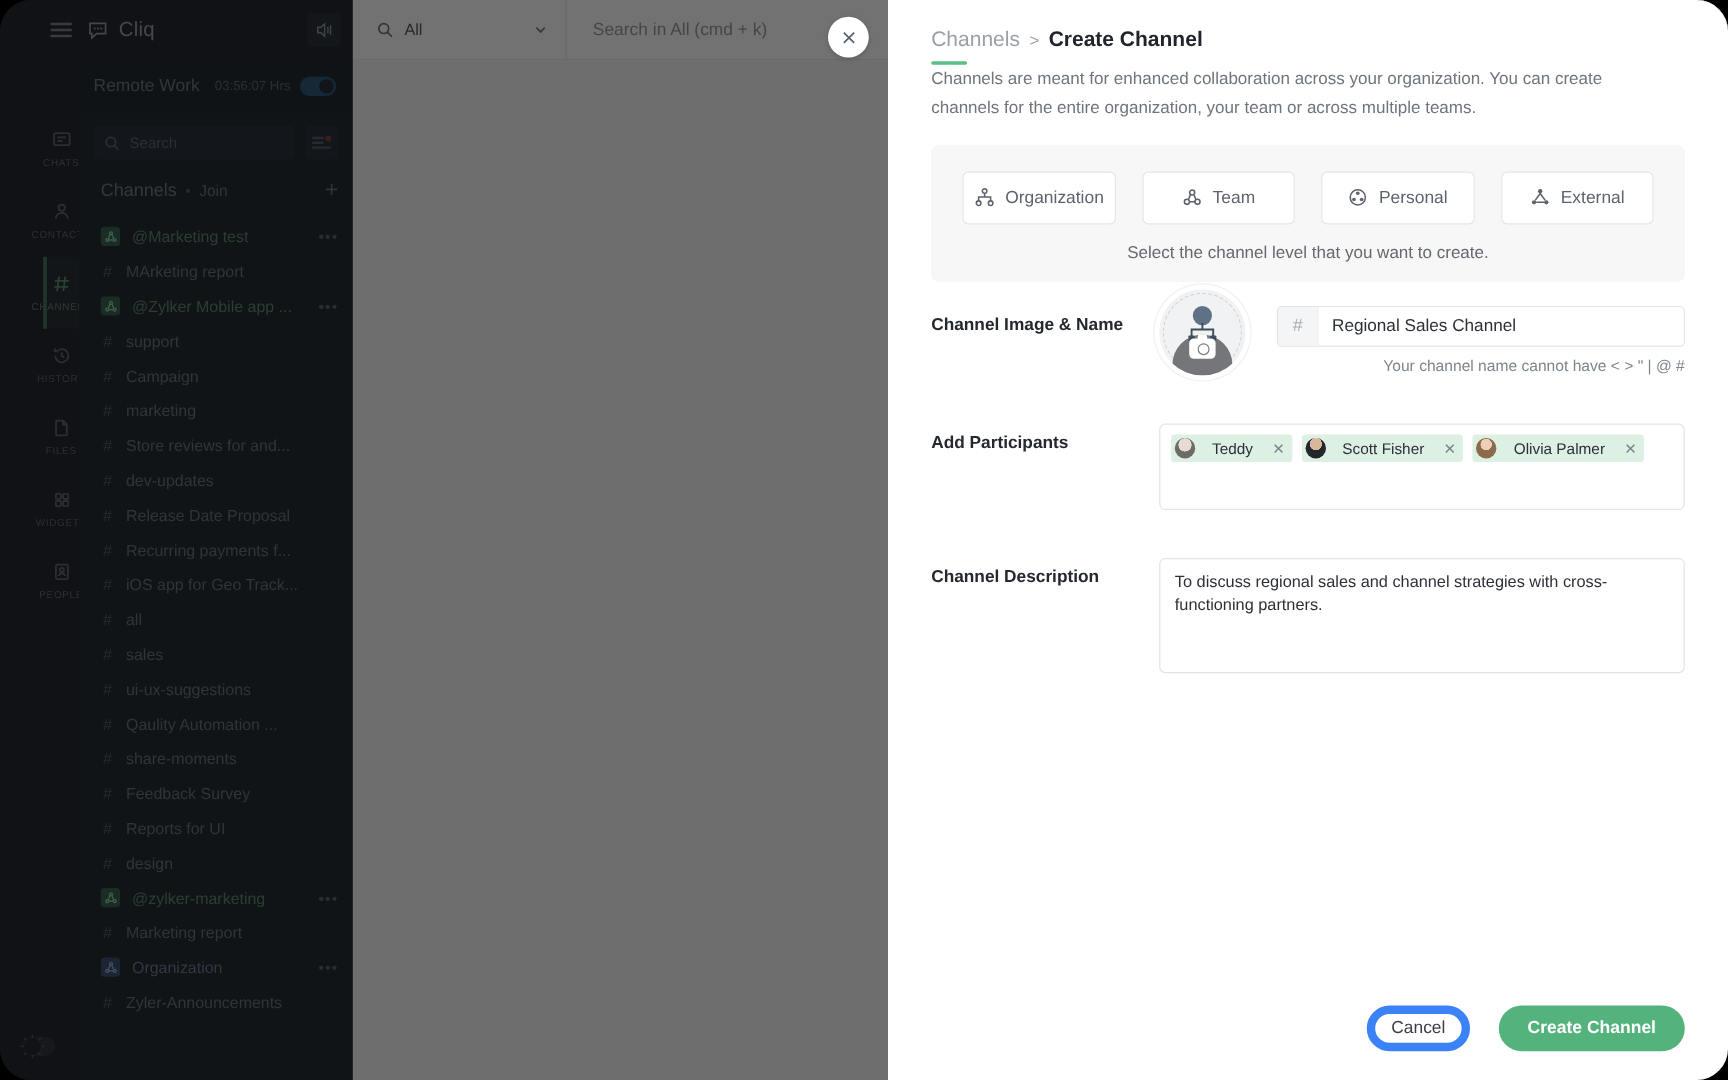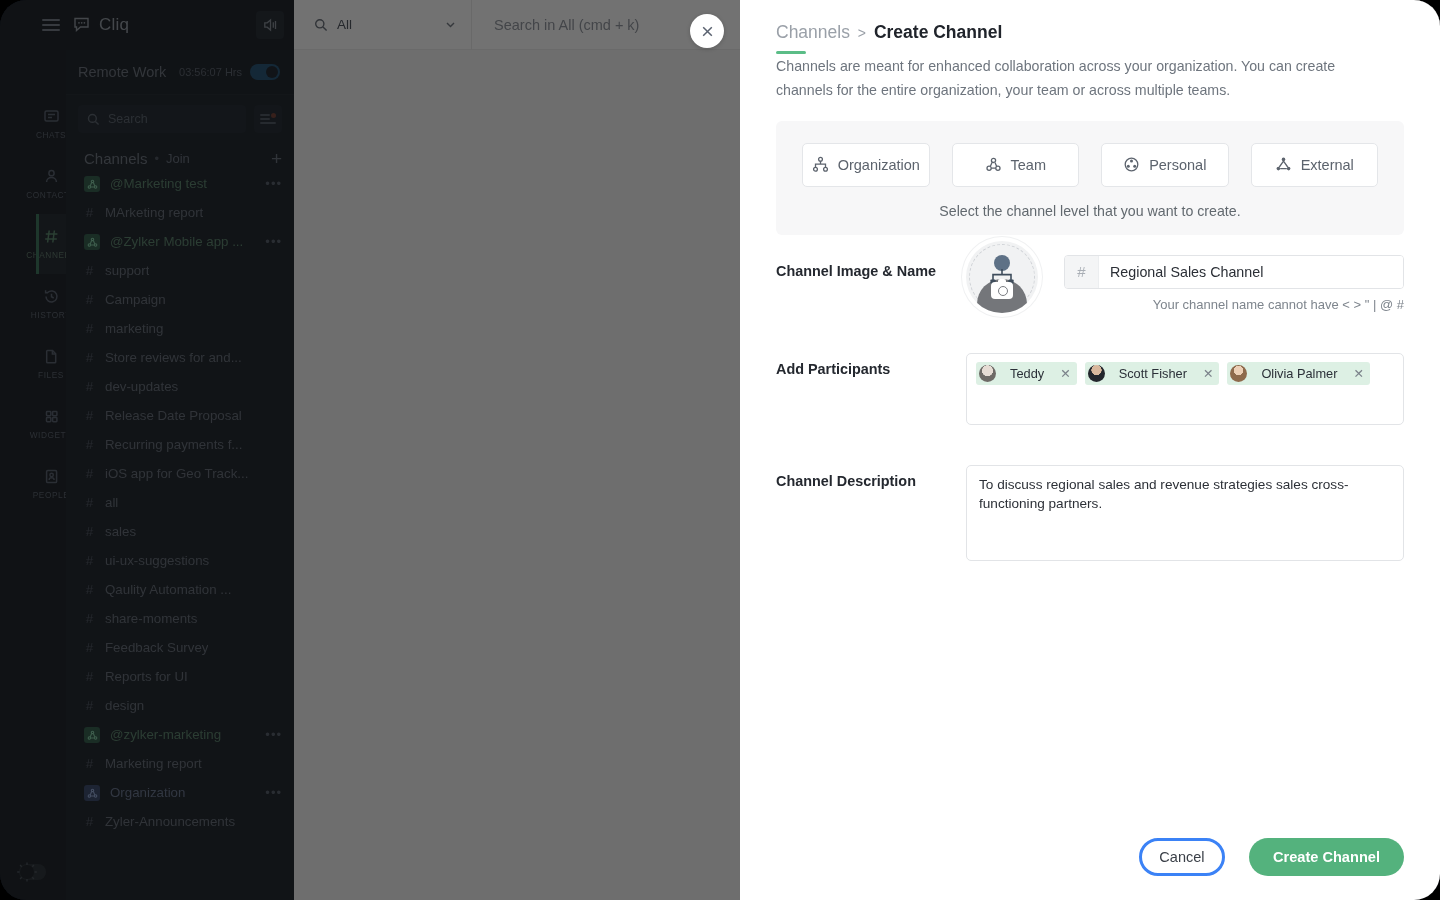--- a/index.html
+++ b/index.html
@@ -54,21 +54,21 @@
 
   
   .sidepanel {
     width: 228px; flex: 0 0 228px; background: #0e141c;
     display: flex; flex-direction: column; position: relative;
   }
   .panel-head {
     height: 50px; background: #0b1017; display:flex; align-items:center;
     padding-left: 6px; gap: 8px;
   }
-  .cliq-logo { display:flex; align-items:flex-start; gap:8px; color:#8a929c; }
+  .cliq-logo { display:flex; align-items:center; gap:8px; color:#8a929c; }
   .cliq-logo .lt { font-size: 17px; color:#8d959f; letter-spacing:.2px;}
   .speaker-btn {
     margin-left:auto; margin-right:10px; width:28px; height:28px;
     background:#141c25; border-radius:4px; display:flex;
     align-items:center; justify-content:center;
   }
   .status-bar {
     height: 45px; background:#0c121a; display:flex; align-items:center;
     padding: 0 14px 0 12px; gap: 8px; border-bottom:1px solid #121a22;
   }
@@ -102,21 +102,21 @@
   }
   .sec-head {
     padding: 10px 12px 8px 18px; display:flex; align-items:center; gap:7px;
   }
   .sec-head .t { font-size:15px; color:#626b77; }
   .sec-head .d { font-size:13px; color:#3f4854; }
   .sec-head .j { font-size:13px; color:#5b6472; }
   .sec-head .plus { margin-left:auto; font-size:19px; color:#5b6472; line-height:1; }
   .chan-list { flex:1; overflow:hidden; }
   .chan {
-    height: 29px; display:flex; align-items:flex-start; gap:10px;
+    height: 29px; display:flex; align-items:flex-end; gap:10px;
     padding: 0 12px 0 18px; position:relative;
   }
   .chan .hash { width:11px; text-align:center; font-size:13.5px; color:#3f4855; flex:0 0 11px; }
   .chan .nm {
     font-size:13.3px; color:#5a6personal; color:#5a636f;
     white-space:nowrap; overflow:hidden; text-overflow:ellipsis;
   }
   .chan.grp .nm { color:#4e7a62; }
   .chan.grp.blue .nm { color:#5d6b86; }
   .chan .gicon {
@@ -271,21 +271,21 @@
     flex:1; max-width:440px; min-height:96px;
     border:1px solid #e2e4e7; border-radius:5px; padding: 10px 12px;
     font-size:13.6px; line-height:1.38; color:#2c3037;
   }
   .m-footer {
     margin-top:auto; padding-bottom: 24px;
     display:flex; justify-content:flex-end; gap:24px; align-items:center;
   }
   .btn-cancel {
     width:86px; height:38px; border-radius:19px; background:#fff;
-    border:3px solid #3b82f6; font-size:14.5px; color:#3b4048;
+    border:7px solid #3b82f6; font-size:14.5px; color:#3b4048;
     font-family:"Liberation Sans", sans-serif;
   }
   .btn-create {
     height:38px; padding: 0 24px; border-radius:19px; border:0;
     background:#54b27d; color:#fff; font-size:14.6px; font-weight:bold;
     font-family:"Liberation Sans", sans-serif;
   }
   svg { display:block; }
 </style>
 </head>
@@ -717,21 +717,21 @@
         <div class="chip">
           <span class="ava a3"></span>
           <span>Olivia Palmer</span>
           <span class="x">✕</span>
         </div>
       </div>
     </div>
 
     <div class="field row2">
       <div class="f-label">Channel Description</div>
-      <div class="desc-box">To discuss regional sales and revenue strategies sales cross-functioning partners.</div>
+      <div class="desc-box">To discuss regional sales and channel strategies with cross-functioning partners.</div>
     </div>
 
     <div class="m-footer">
       <button class="btn-cancel">Cancel</button>
       <button class="btn-create">Create Channel</button>
     </div>
   </div>
 </div>
 
 </body></html>

